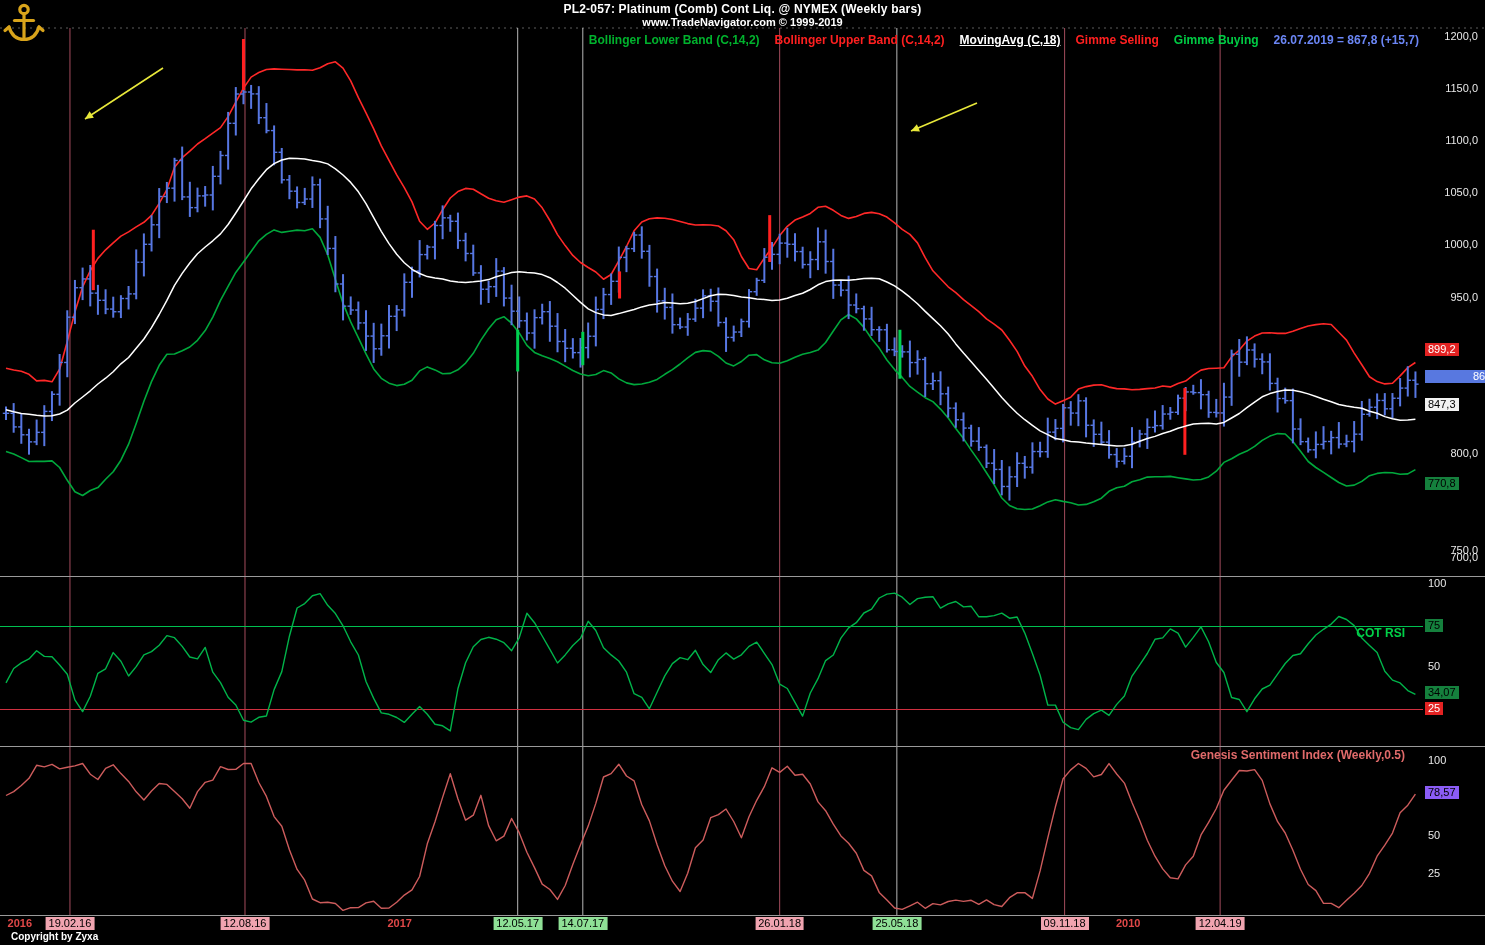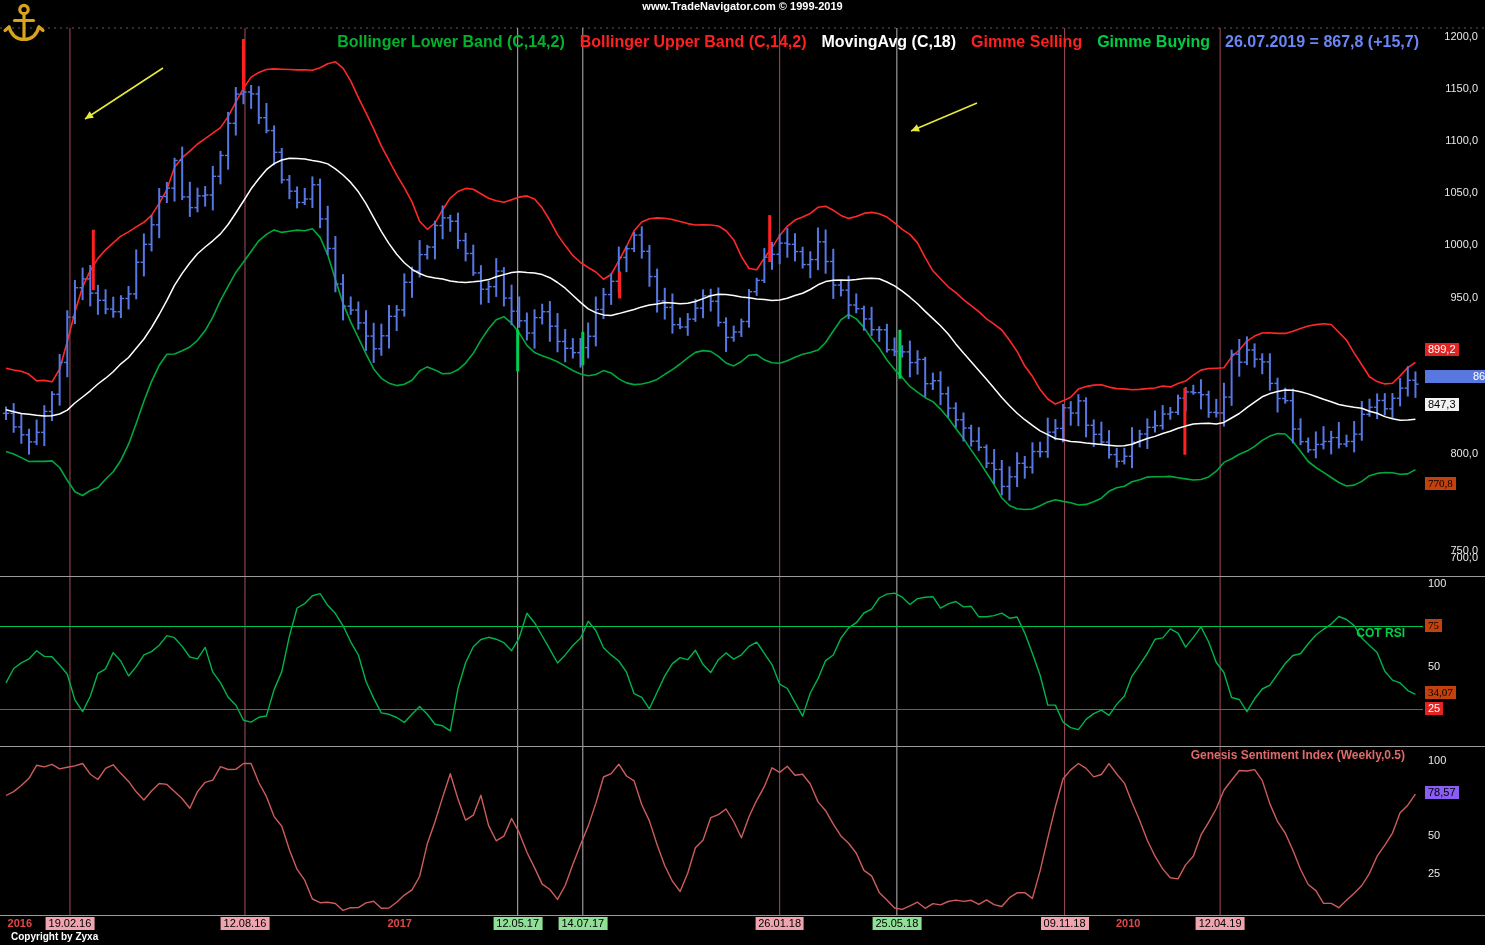--- a/index.html
+++ b/index.html
@@ -5,27 +5,27 @@
   html,body{margin:0;padding:0;}
   body{
     width:1485px;height:945px;background:#000;position:relative;overflow:hidden;
     font-family:"Liberation Sans",sans-serif;
   }
   #chart-svg{position:absolute;left:0;top:0;z-index:1;}
   .hdr{position:absolute;top:0;left:0;width:100%;text-align:center;color:#fff;z-index:6;pointer-events:none;}
   .hdr .title{font-size:12px;font-weight:bold;padding-top:2px;letter-spacing:.2px;}
   .hdr .subtitle{font-size:11px;font-weight:bold;}
   .logo{position:absolute;left:2px;top:1px;z-index:7;}
-  #legend{position:absolute;top:33px;right:66px;display:flex;gap:15px;font-size:16px;font-weight:bold;z-index:6;white-space:nowrap;}
+  #legend{position:absolute;top:33px;right:66px;display:flex;gap:15px;font-size:12px;font-weight:bold;z-index:6;white-space:nowrap;}
   .axis{position:absolute;left:1424px;width:61px;top:0;height:945px;z-index:5;}
   .axlabel{position:absolute;font-size:11px;line-height:13px;color:#e8e8e8;white-space:nowrap;padding:0 3px;}
   .bx-red{background:#e32222;color:#fff;}
   .bx-blue{background:#5878e0;color:#fff;}
   .bx-white{background:#f2f2f2;color:#000;}
-  .bx-green{background:#c2410c;color:#000;font-family:Liberation Serif, serif;}
+  .bx-green{background:#15803d;color:#000;}
   .bx-pink{background:#8b5cf6;color:#000;}
   .panel-title{position:absolute;right:80px;font-size:12px;font-weight:bold;z-index:6;}
   #rsi-title{top:578px;color:#00d048;margin-top:48px;}
   #sent-title{top:748px;color:#e06a6a;}
   #date-axis{position:absolute;left:0;top:917px;width:1424px;height:16px;z-index:6;}
   .dt{position:absolute;top:0;transform:translateX(-50%);font-size:11px;line-height:13px;padding:0 3px;white-space:nowrap;}
   .dt-year{color:#e04848;font-weight:bold;}
   .dt-pink{background:#f0a4b0;color:#000;}
   .dt-green{background:#8fe096;color:#000;}
   .copyright{position:absolute;left:3px;top:931px;color:#fff;font-size:10px;font-weight:bold;z-index:6;margin-left:8px;}
@@ -631,27 +631,28 @@
         <line x1="22" y1="12.7" x2="22" y2="37"></line>
         <line x1="12.5" y1="19.5" x2="31.5" y2="19.5"></line>
         <path d="M7 26 C10 36 16 38.5 22 38.5 C28 38.5 34 36 37 26"></path>
         <path d="M7 26 l-4 3.5"></path>
         <path d="M37 26 l4 3.5"></path>
       </g>
     </svg>
   </div>
 
   <div class="hdr">
+    <div class="title">PL2-057:  Platinum (Comb) Cont Liq. @ NYMEX  (Weekly bars)</div>
     <div class="subtitle">www.TradeNavigator.com © 1999-2019</div>
   </div>
 
   <div id="legend">
       <span style="color: rgb(0, 178, 45);">Bollinger Lower Band (C,14,2)</span>
       <span style="color: rgb(255, 32, 32);">Bollinger Upper Band (C,14,2)</span>
-      <span style="color: rgb(255, 255, 255);">MovingAvg (C,18)</span>
+      <span style="color: rgb(255, 255, 255); text-decoration: underline;">MovingAvg (C,18)</span>
       <span style="color: rgb(255, 32, 32);">Gimme Selling</span>
       <span style="color: rgb(0, 204, 68);">Gimme Buying</span>
       <span style="color: rgb(107, 134, 245);">26.07.2019 = 867,8 (+15,7)</span>
     </div>
 
   <div id="price-axis" class="axis">
       <div class="axlabel" style="right: 4px; top: 30px;">1200,0</div>
       <div class="axlabel" style="right: 4px; top: 82.1px;">1150,0</div>
       <div class="axlabel" style="right: 4px; top: 134.2px;">1100,0</div>
       <div class="axlabel" style="right: 4px; top: 186.3px;">1050,0</div>

